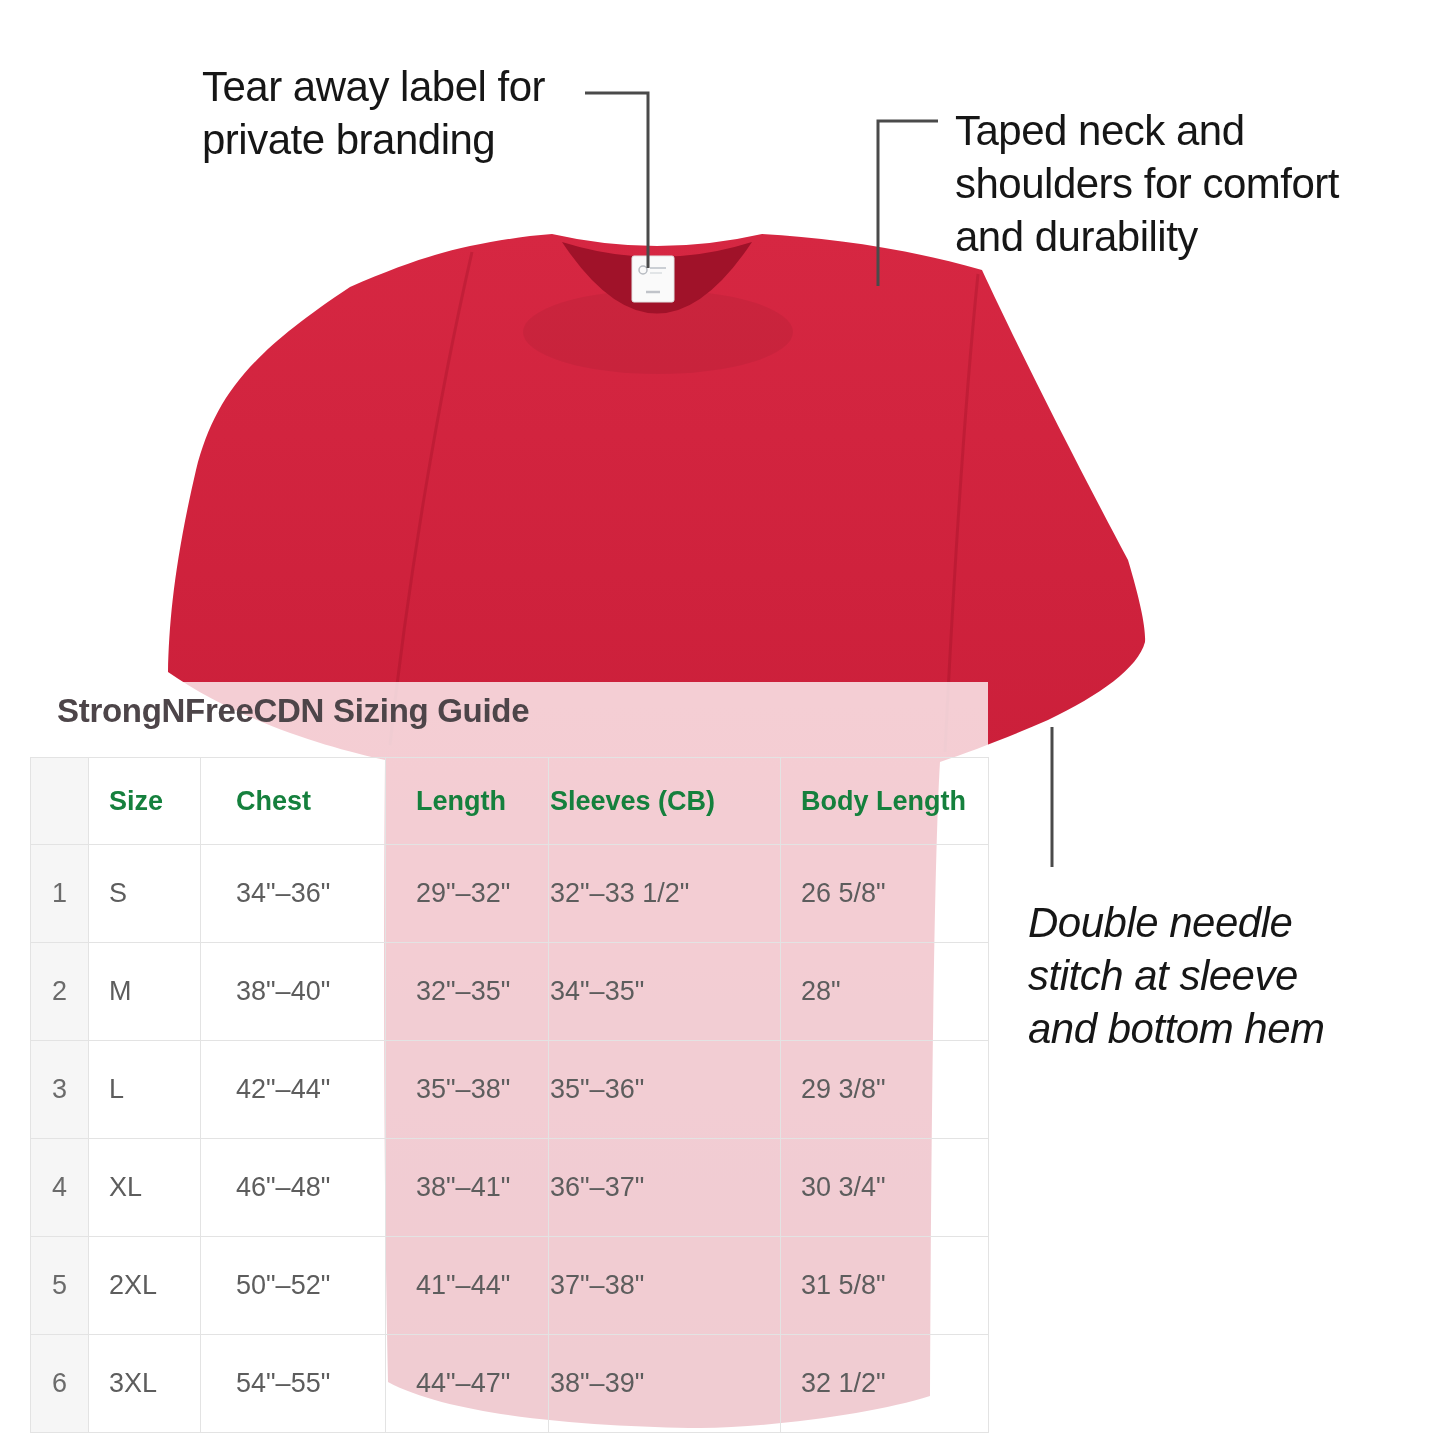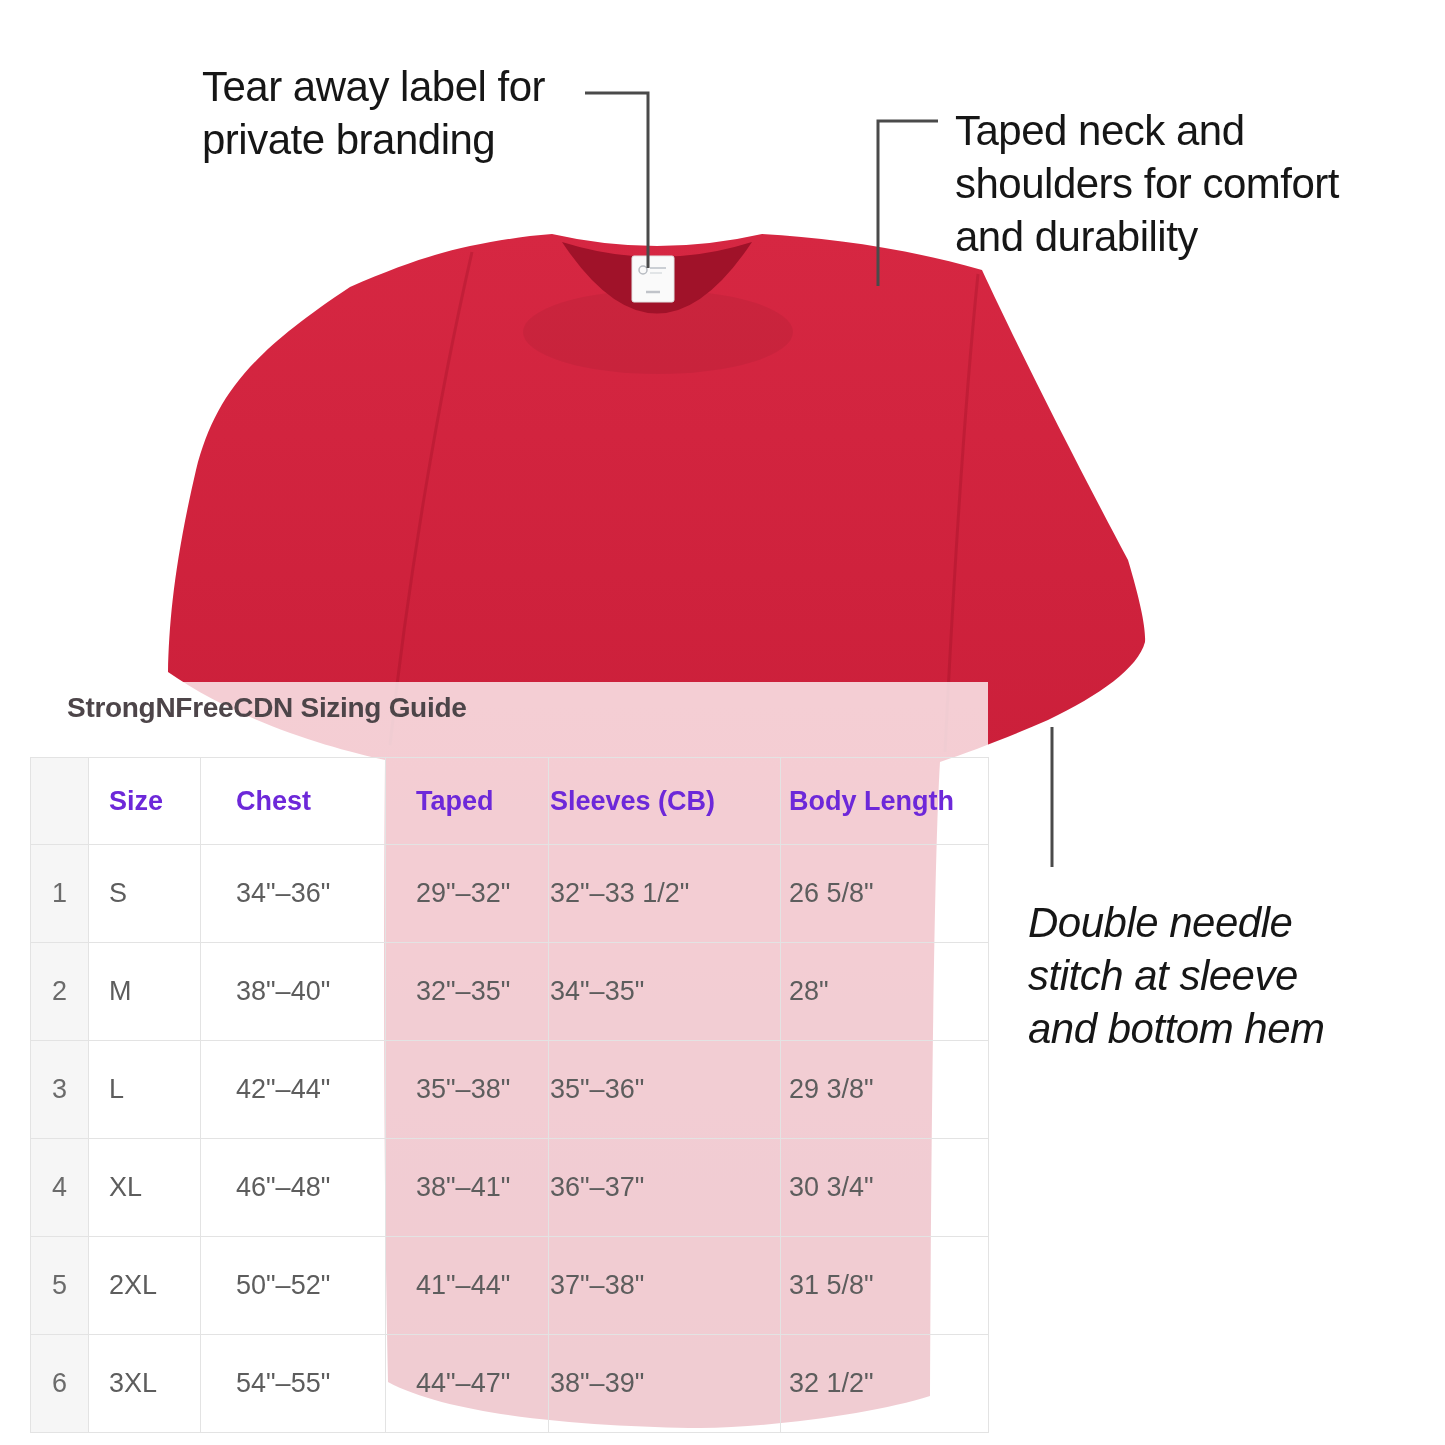--- a/index.html
+++ b/index.html
@@ -4,38 +4,38 @@
 <style>
   html,body { margin:0; padding:0; background:#ffffff; }
   #canvas {
     position:relative; width:1445px; height:1445px; overflow:hidden;
     background:#ffffff; font-family:"Liberation Sans", sans-serif;
   }
   
   #shirt-svg   { position:absolute; left:0; top:0; z-index:1; }
   #panel       { position:absolute; left:30px; top:682px; width:958px; height:763px;
                  background:rgba(255,255,255,0.78); z-index:2; }
-  #guide-title { position:absolute; left:67px; top:692px; z-index:3;
-                 font-size:28px; font-weight:600; color:#4d4549; letter-spacing:-0.3px; }
+  #guide-title { position:absolute; left:57px; top:692px; z-index:3;
+                 font-size:33px; font-weight:600; color:#4d4549; letter-spacing:-0.3px; }
   #size-table  { position:absolute; left:30px; top:757px; width:958px; z-index:3;
                  border-collapse:collapse; table-layout:fixed; }
   #size-table th, #size-table td {
     border:1px solid #e3e3e3; background:transparent;
     font-size:27px; vertical-align:middle; overflow:hidden; white-space:nowrap;
   }
   #size-table thead tr { height:87px; }
   #size-table tbody tr { height:98px; }
-  #size-table th { font-weight:600; color:#6d28d9; text-align:left; }
+  #size-table th { font-weight:600; color:#15803d; text-align:left; }
   #size-table td { color:#5d5d5d; font-weight:400; text-align:left; }
   .c0 { background:#f6f6f6 !important; text-align:center !important; color:#6b6b6b !important; font-weight:400 !important; }
   .p-size    { padding-left:20px; }
   .p-chest   { padding-left:35px; }
   .p-waist   { padding-left:30px; }
   .p-sleeves { }
-  .p-body    { padding-left:8px; }
+  .p-body    { padding-left:20px; }
   
   .callout { position:absolute; z-index:4; color:#161616; font-size:42px;
              line-height:53px; letter-spacing:-0.5px; }
   #callout-tear   { left:202px;  top:60px;  width:430px; }
   #callout-taped  { left:955px;  top:104px; width:440px; }
   #callout-needle { left:1028px; top:896px; width:360px;font-style:italic; }
   #leader-svg { position:absolute; left:0; top:0; z-index:4; }
 </style>
 </head>
 <body>
@@ -95,21 +95,21 @@
         <col style="width:185px">
       <col style="width:163px">
         <col style="width:232px">
         <col style="width:208px">
     </colgroup>
     <thead>
       <tr>
         <th class="c0"></th>
         <th class="p-size">Size</th>
         <th class="p-chest">Chest</th>
-        <th class="p-waist">Taped</th>
+        <th class="p-waist">Length</th>
         <th class="p-sleeves">Sleeves (CB)</th>
         <th class="p-body">Body Length</th>
       </tr>
     </thead>
     <tbody>
       <tr>
         <td class="c0">1</td>
         <td class="p-size">S</td>
         <td class="p-chest">34"–36"</td>
         <td class="p-waist">29"–32"</td>

